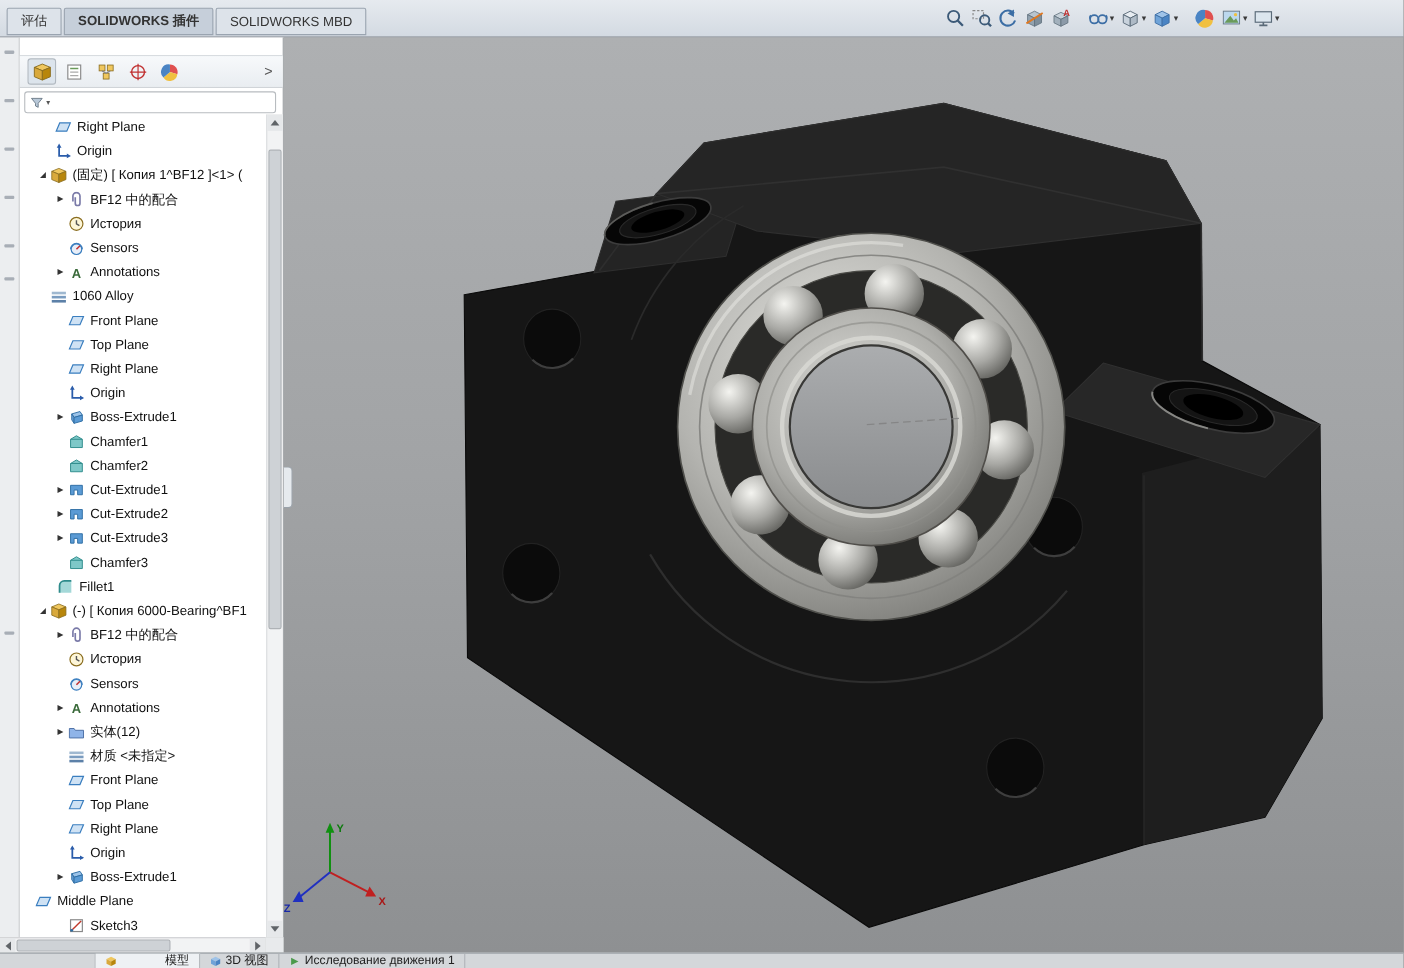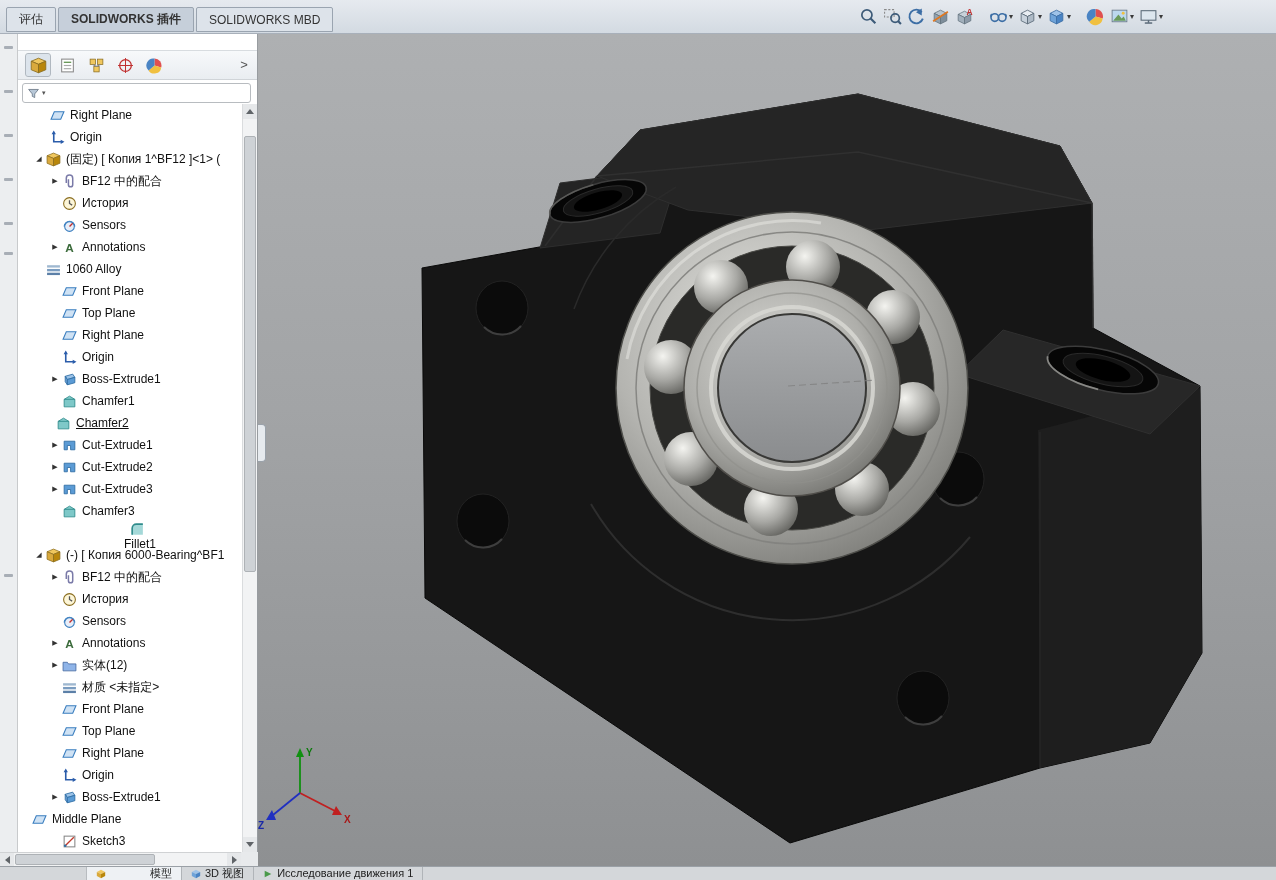--- a/index.html
+++ b/index.html
@@ -369,21 +369,21 @@
       <div class="tree-row" style="padding-left: 30px;">
         <span class="tw"></span>
         <span class="ti">
           <svg viewBox="0 0 14 14">
             <polygon points="2,12 2,5 7,2 12,5 12,12" fill="#7ec8c8" stroke="#2e8b8b" stroke-width=".8"></polygon>
             <line x1="2" y1="5" x2="12" y2="5" stroke="#2e8b8b" stroke-width=".8"></line>
           </svg>
         </span>
         <span class="tl">Chamfer1</span>
       </div>
-      <div class="tree-row" style="padding-left: 24px; text-decoration: underline;">
+      <div class="tree-row" style="padding-left: 30px;">
         <span class="tw"></span>
         <span class="ti">
           <svg viewBox="0 0 14 14">
             <polygon points="2,12 2,5 7,2 12,5 12,12" fill="#7ec8c8" stroke="#2e8b8b" stroke-width=".8"></polygon>
             <line x1="2" y1="5" x2="12" y2="5" stroke="#2e8b8b" stroke-width=".8"></line>
           </svg>
         </span>
         <span class="tl">Chamfer2</span>
       </div>
       <div class="tree-row" style="padding-left: 30px;">
@@ -416,21 +416,21 @@
       <div class="tree-row" style="padding-left: 30px;">
         <span class="tw"></span>
         <span class="ti">
           <svg viewBox="0 0 14 14">
             <polygon points="2,12 2,5 7,2 12,5 12,12" fill="#7ec8c8" stroke="#2e8b8b" stroke-width=".8"></polygon>
             <line x1="2" y1="5" x2="12" y2="5" stroke="#2e8b8b" stroke-width=".8"></line>
           </svg>
         </span>
         <span class="tl">Chamfer3</span>
       </div>
-      <div class="tree-row" style="padding-left: 20px; flex-direction: column;">
+      <div class="tree-row" style="padding-left: 20px;">
         <span class="tw"></span>
         <span class="ti">
           <svg viewBox="0 0 14 14">
             <path d="M2,12 V6 a4,4 0 0 1 4,-4 h6 v10 z" fill="#7ec8c8" opacity=".7"></path>
             <path d="M2,12 V6 a4,4 0 0 1 4,-4 h6" fill="none" stroke="#2e8b8b" stroke-width="1.5"></path>
           </svg>
         </span>
         <span class="tl">Fillet1</span>
       </div>
       <div class="tree-row" style="padding-left: 14px;">

